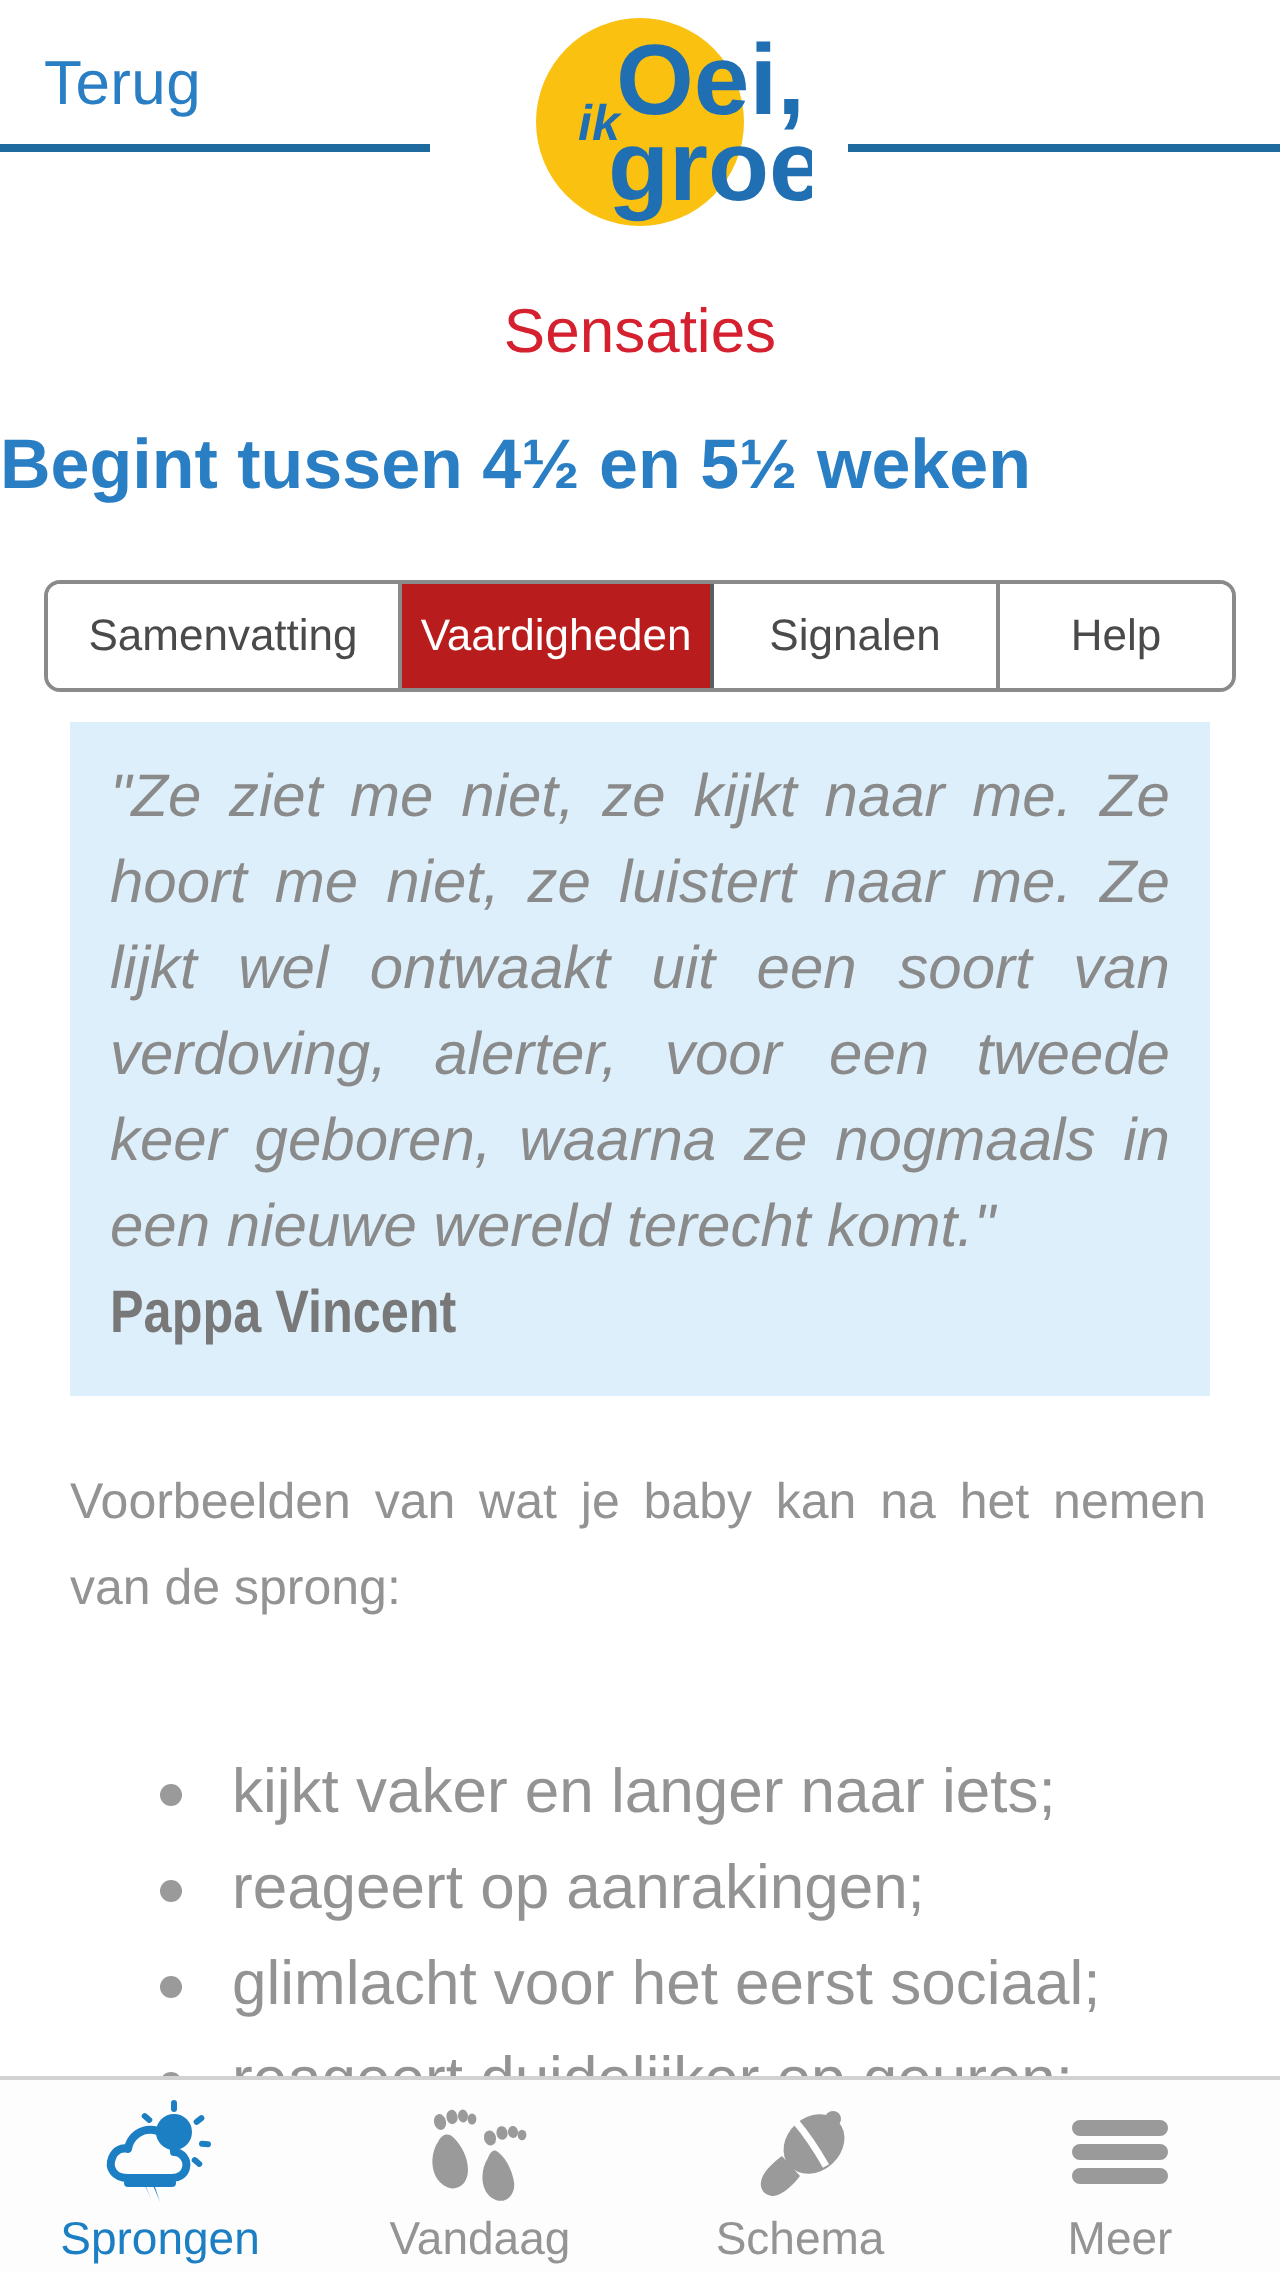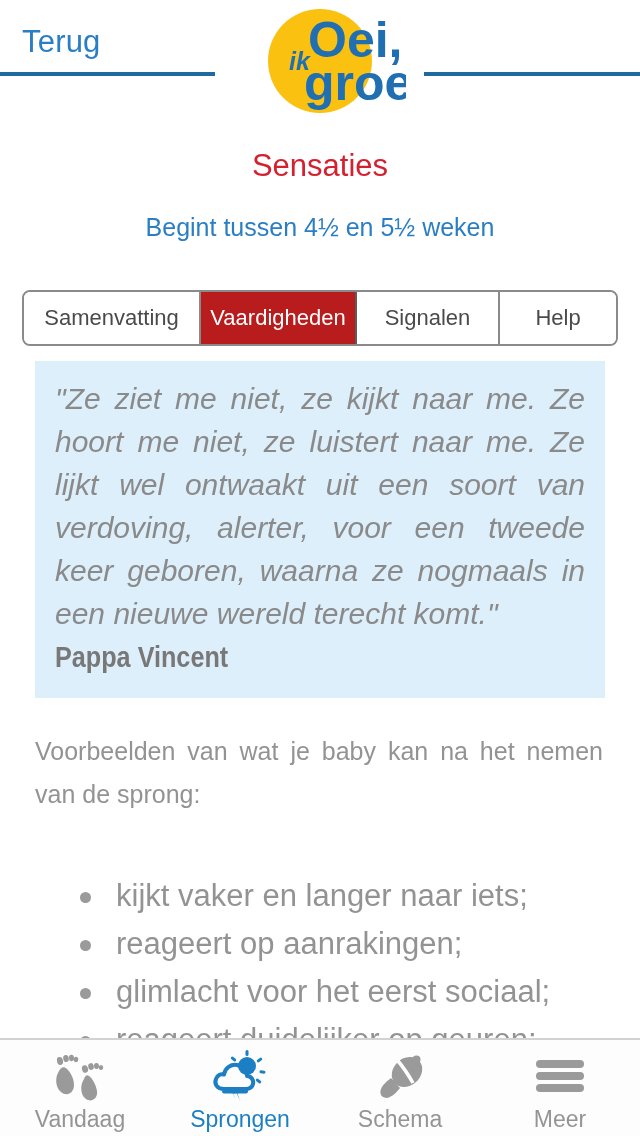--- a/index.html
+++ b/index.html
@@ -31,21 +31,21 @@
   }
 
   
   .title {
     position:absolute; top:148px; left:0; width:640px;
     text-align:center; font-size:31px; color:#d5202f;
     font-weight:400; letter-spacing:0px;
   }
   .subtitle {
     position:absolute; top:213px; left:0; width:640px;
-    text-align:center; font-size:25px; color:#2a7ec4; font-weight:400;
+    text-align:left; font-size:35px; color:#2a7ec4; font-weight:700;
   }
 
   
   .segmented {
     position:absolute; left:22px; top:290px; width:596px; height:56px;
     border:2px solid #8a8a8a; border-radius:8px;
     display:flex; overflow:hidden; background:#fff;
   }
   .seg {
     flex:0 0 auto; height:100%;
@@ -168,20 +168,40 @@
       </li>
       <li>
         <span class="dot"></span>
         <span>reageert duidelijker op geuren;</span>
       </li>
     </ul>
 
   </div>
 
   <div class="tabbar">
+
+    <div class="tab active">
+      <div class="ico">
+        <svg width="60" height="54" viewBox="0 0 60 54">
+          <g fill="#1d7fc3">
+            <circle cx="37" cy="17" r="9"></circle>
+            <rect x="35.5" y="1" width="3" height="6" rx="1.5"></rect>
+            <rect x="48" y="8" width="3" height="6" rx="1.5" transform="rotate(52 49.5 11)"></rect>
+            <rect x="51" y="20" width="3" height="6" rx="1.5" transform="rotate(95 52.5 23)"></rect>
+            <rect x="22" y="7" width="3" height="6" rx="1.5" transform="rotate(-50 23.5 10)"></rect>
+            <rect x="47" y="29" width="3" height="6" rx="1.5" transform="rotate(130 48.5 32)"></rect>
+            <path d="M14 40 C7 40 4 35 6 30 C7.5 26 11 24.5 14 25.5 C15 19 21 15 27 16 C33 17 37 22 37 27 C41 27 44 31 43 35 C42.2 38.4 39 40 36 40 Z
+                     M14 40 L36 40 L36 42.5 L14 42.5 Z" fill="none" stroke="#1d7fc3" stroke-width="4" stroke-linejoin="round"></path>
+            <path d="M27 41 L21 41 L25.5 50 L23 44.5 L29 44 Z"></path>
+            <path d="M30 40 L25 40 L30 52 L27 43 L34 42.5 Z"></path>
+          </g>
+        </svg>
+      </div>
+      <div class="lbl">Sprongen</div>
+    </div>
 
     <div class="tab">
       <div class="ico">
         <svg width="58" height="50" viewBox="0 0 58 50">
           <g fill="#9a9a9a">
             <path d="M8 20 C4 26 4 36 10 41 C16 46 23 42 23 34 C23 28 20 22 16 18 C13 15 10 16 8 20 Z"></path>
             <ellipse cx="9" cy="10" rx="3" ry="4" transform="rotate(-14 9 10)"></ellipse>
             <ellipse cx="15" cy="7.5" rx="2.8" ry="3.6" transform="rotate(-10 15 7.5)"></ellipse>
             <ellipse cx="20.5" cy="7" rx="2.5" ry="3.2" transform="rotate(-5 20.5 7)"></ellipse>
             <ellipse cx="25" cy="8.5" rx="2.2" ry="2.8"></ellipse>
@@ -189,40 +209,20 @@
             <ellipse cx="34" cy="18" rx="3" ry="3.8" transform="rotate(-14 34 18)"></ellipse>
             <ellipse cx="40" cy="15.5" rx="2.8" ry="3.4" transform="rotate(-10 40 15.5)"></ellipse>
             <ellipse cx="45.5" cy="15" rx="2.5" ry="3" transform="rotate(-5 45.5 15)"></ellipse>
             <ellipse cx="50" cy="16.5" rx="2.2" ry="2.6"></ellipse>
           </g>
         </svg>
       </div>
       <div class="lbl">Vandaag</div>
     </div>
 
-    <div class="tab active">
-      <div class="ico">
-        <svg width="60" height="54" viewBox="0 0 60 54">
-          <g fill="#1d7fc3">
-            <circle cx="37" cy="17" r="9"></circle>
-            <rect x="35.5" y="1" width="3" height="6" rx="1.5"></rect>
-            <rect x="48" y="8" width="3" height="6" rx="1.5" transform="rotate(52 49.5 11)"></rect>
-            <rect x="51" y="20" width="3" height="6" rx="1.5" transform="rotate(95 52.5 23)"></rect>
-            <rect x="22" y="7" width="3" height="6" rx="1.5" transform="rotate(-50 23.5 10)"></rect>
-            <rect x="47" y="29" width="3" height="6" rx="1.5" transform="rotate(130 48.5 32)"></rect>
-            <path d="M14 40 C7 40 4 35 6 30 C7.5 26 11 24.5 14 25.5 C15 19 21 15 27 16 C33 17 37 22 37 27 C41 27 44 31 43 35 C42.2 38.4 39 40 36 40 Z
-                     M14 40 L36 40 L36 42.5 L14 42.5 Z" fill="none" stroke="#1d7fc3" stroke-width="4" stroke-linejoin="round"></path>
-            <path d="M27 41 L21 41 L25.5 50 L23 44.5 L29 44 Z"></path>
-            <path d="M30 40 L25 40 L30 52 L27 43 L34 42.5 Z"></path>
-          </g>
-        </svg>
-      </div>
-      <div class="lbl">Sprongen</div>
-    </div>
-
     <div class="tab">
       <div class="ico">
         <svg width="58" height="52" viewBox="0 0 58 52">
           <g fill="#9a9a9a">
             <path d="M16 48 C11 48 8 44 10 39 C11.5 35 16 31 20 28 L29 38 C26 42 21 47 16 48 Z"></path>
             <ellipse cx="36" cy="22" rx="16.5" ry="13.5" transform="rotate(-42 36 22)"></ellipse>
             <circle cx="45.5" cy="9.5" r="4"></circle>
           </g>
           <path d="M27 11 C33 18 38 26 42 33" stroke="#ffffff" stroke-width="3.5" fill="none"></path>
         </svg>

